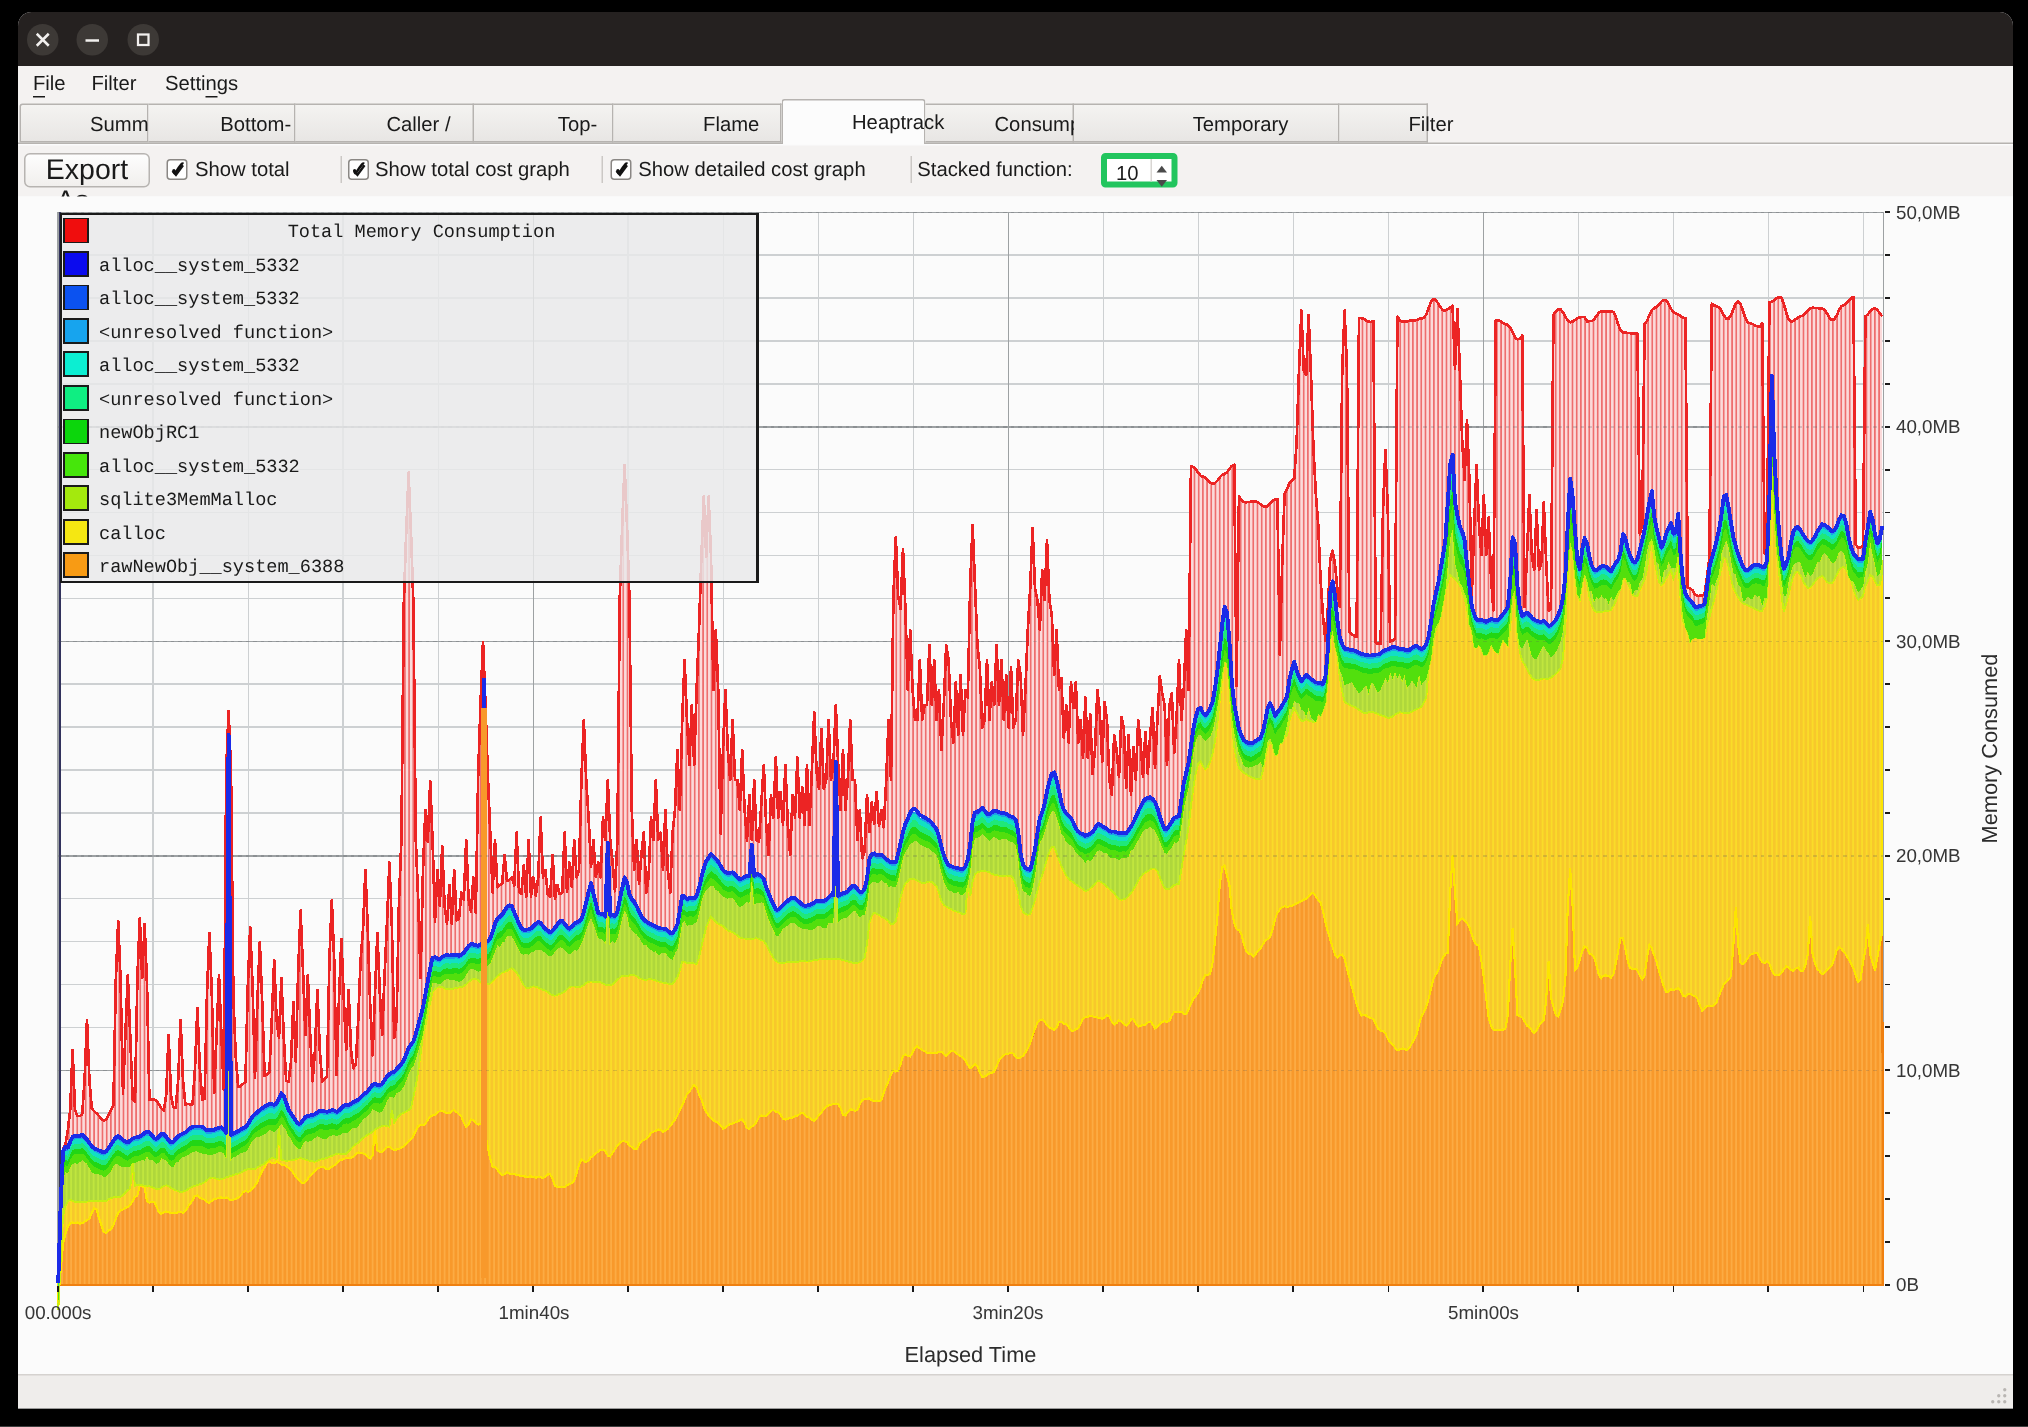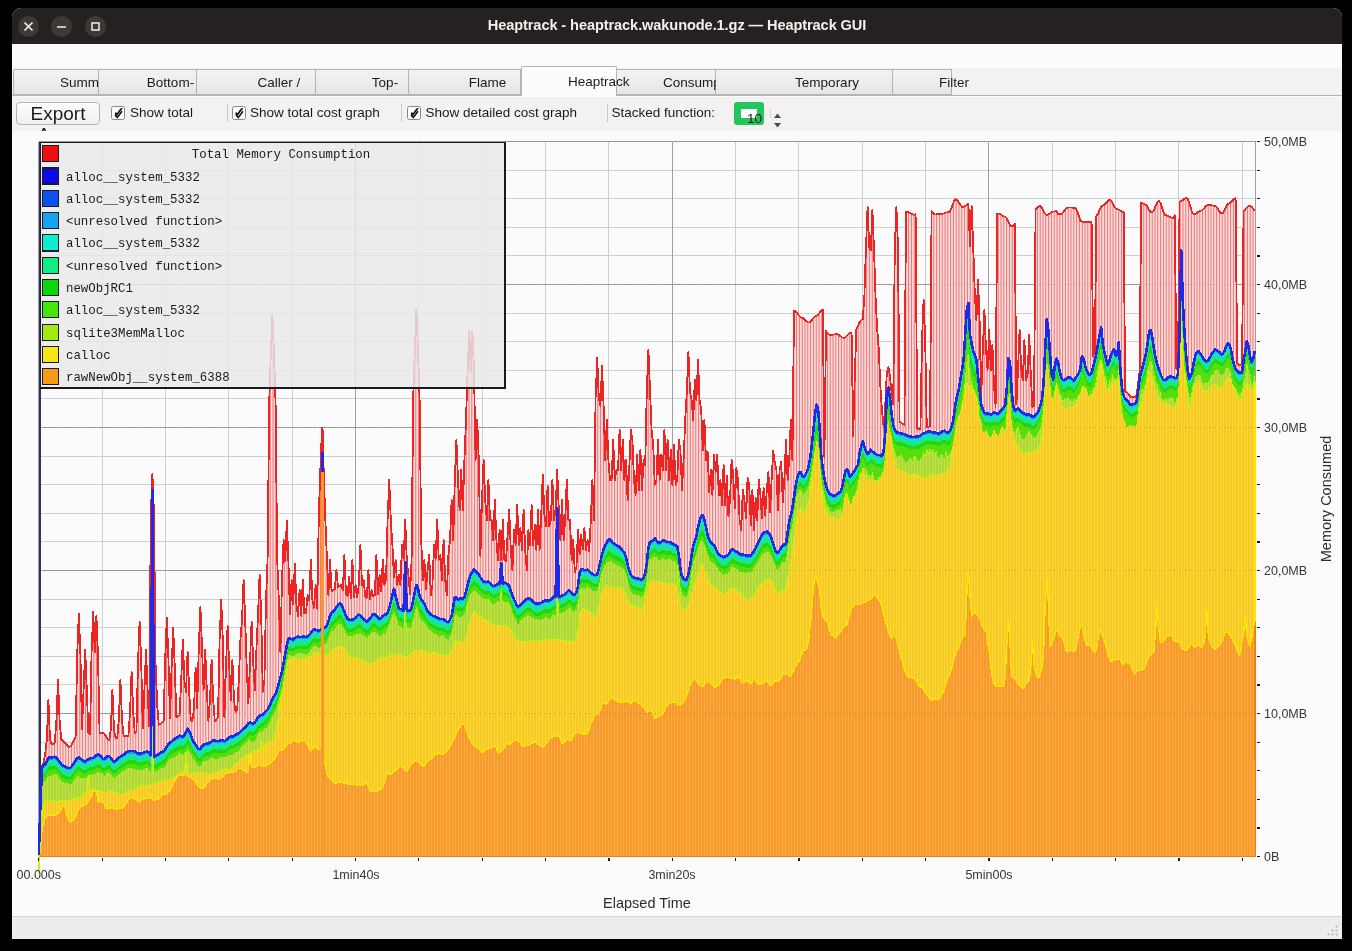--- a/index.html
+++ b/index.html
@@ -22,41 +22,47 @@
   border-top-left-radius:2px; border-top-right-radius:2px; border-left:1px solid #b6b3b0; z-index:3; }
 .toolbar { position:absolute; left:0; top:89px; width:100%; height:34px; background:#f4f2f1; }
 .btn { position:absolute; left:4px; top:5px; width:84px; height:23px; border:1px solid #b7b4b1;
   border-radius:4px; background:linear-gradient(#fdfdfd,#f1efed); font-size:19px; color:#1a1a1a;
   text-align:center; line-height:21px; }
 .cb { position:absolute; top:9px; width:14px; height:14px; background:#fff;
   border:1px solid #8a8784; border-radius:2.5px; }
 .cb:after { content:"\2713"; position:absolute; left:1px; top:-3px; font-size:14px; font-weight:bold; color:#111; }
 .tblab { position:absolute; top:8px; font-size:13.5px; color:#1a1a1a; }
 .sep { position:absolute; top:7px; height:18px; width:1px; background:#cbc8c5; }
-.spin { position:absolute; left:722px; top:5px; width:30px; height:23px; border:7px solid #22c55e;
+.spin { position:absolute; left:722px; top:5px; width:51px; height:23px; border:4px solid #22c55e;
   border-radius:3px; background:#fff; }
 .spin .val { position:absolute; left:0; top:2px; width:27px; text-align:center; font-size:13.5px; color:#1a1a1a; }
 .spin .arr { position:absolute; left:29px; top:0; width:13px; height:100%; border-left:1px solid #d8d5d2; }
 .chartarea { position:absolute; left:0; top:123px; width:1330px; height:785px; background:#fbfbfb; }
 .statusbar { position:absolute; left:0; top:908px; width:100%; height:23px; background:#efedeb;
   border-top:1px solid #d5d2cf; }
 </style></head>
 <body>
 <div class="win">
   <div class="titlebar">
     <div class="tbtn" style="left:5.5px"><svg width="21" height="21">
           <path d="M6.5,6.5 L14.5,14.5 M14.5,6.5 L6.5,14.5" stroke="#f2f0ee" stroke-width="1.7"></path>
         </svg></div>
     <div class="tbtn" style="left:39px"><svg width="21" height="21">
           <path d="M6,11 H15" stroke="#f2f0ee" stroke-width="1.7"></path>
         </svg></div>
     <div class="tbtn" style="left:72.5px"><svg width="21" height="21">
           <rect x="7" y="7" width="7" height="7" fill="none" stroke="#f2f0ee" stroke-width="1.5"></rect>
         </svg></div>
-    <div class="title">Heaptrack - heaptrack.wakunode.1.gz — Heaptrack GUI</div>
+  </div>
+  <div class="menubar">
+    <span style="left:10px">File</span>
+    <span style="left:49px">Filter</span>
+    <span style="left:98px">Settings</span>
+    <div style="position:absolute;left:10px;top:20px;width:8px;height:1.4px;background:#1a1a1a"></div>
+    <div style="position:absolute;left:125px;top:20px;width:8px;height:1.4px;background:#1a1a1a"></div>
   </div>
   <div class="tabbar">
     <div class="tab first" style="left:1px;width:86px">Summary</div>
     <div class="tab" style="left:87px;width:98px">Bottom-Up</div>
     <div class="tab" style="left:185px;width:119px">Caller / Callee</div>
     <div class="tab" style="left:304px;width:93px">Top-Down</div>
     <div class="tab" style="left:397px;width:112px">Flame Graph</div>
     <div class="tab active" style="left:509px;width:96px">Heaptrack</div>
     <div class="tab" style="left:605px;width:99px">Consumption</div>
     <div class="tab" style="left:704px;width:177px">Temporary Consumption</div>

